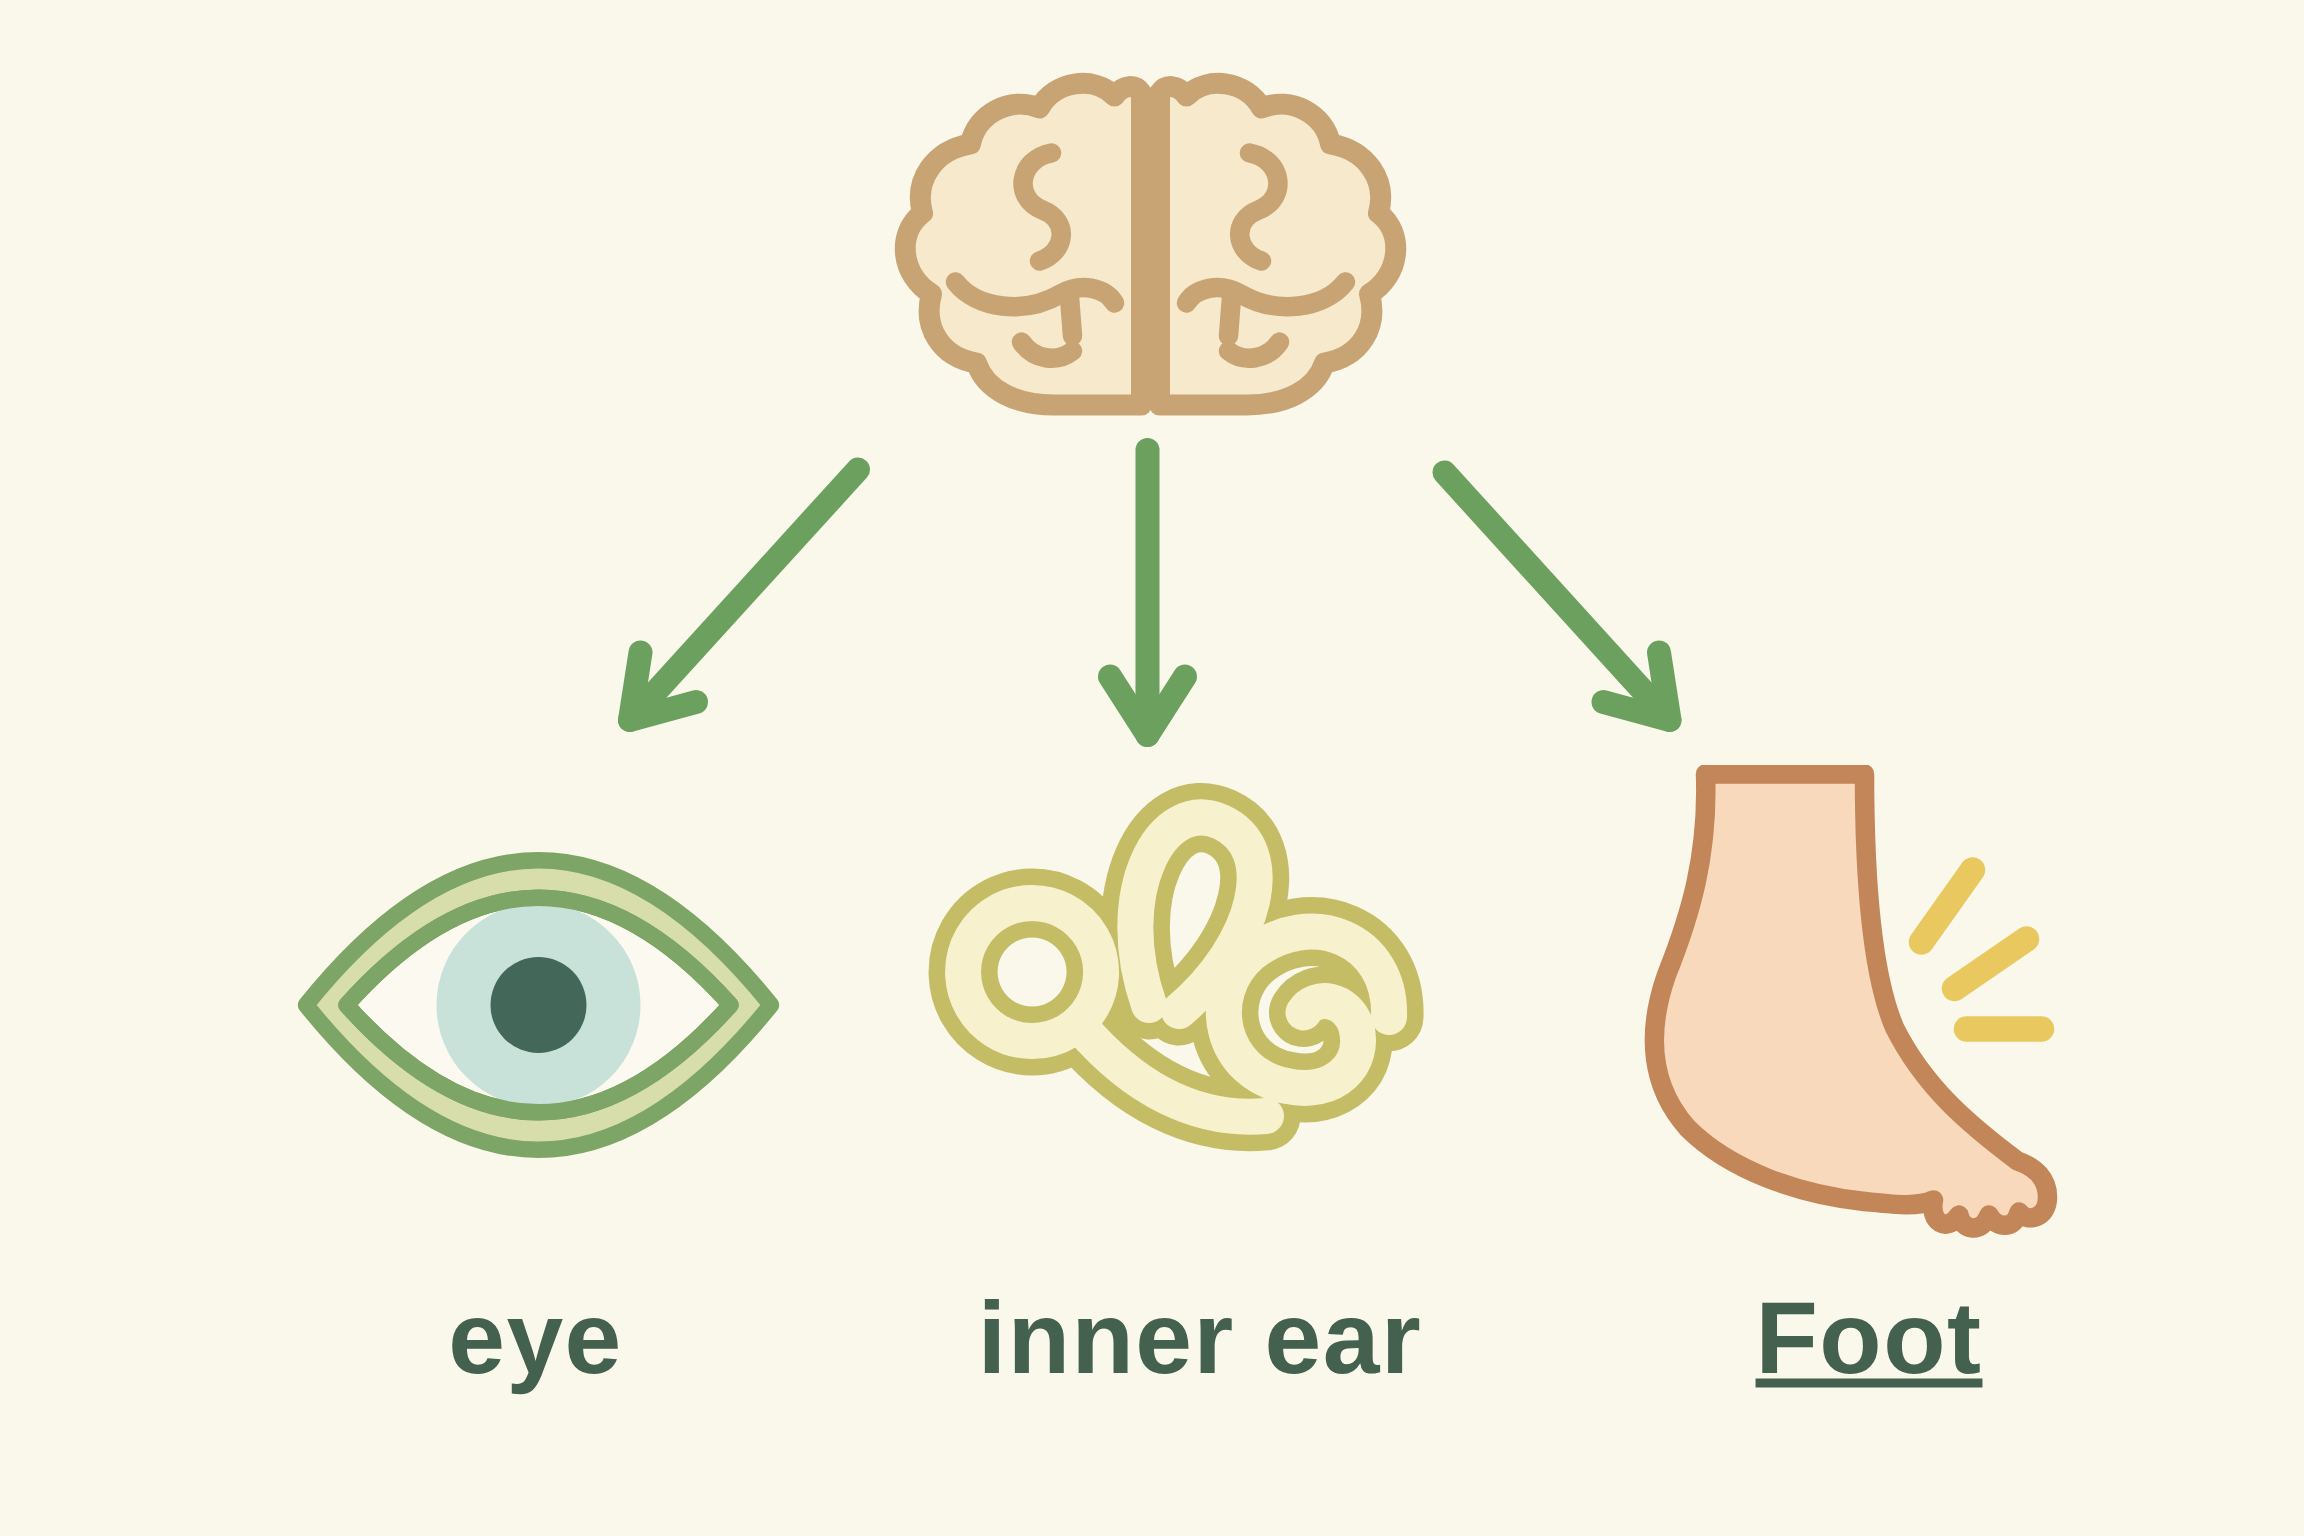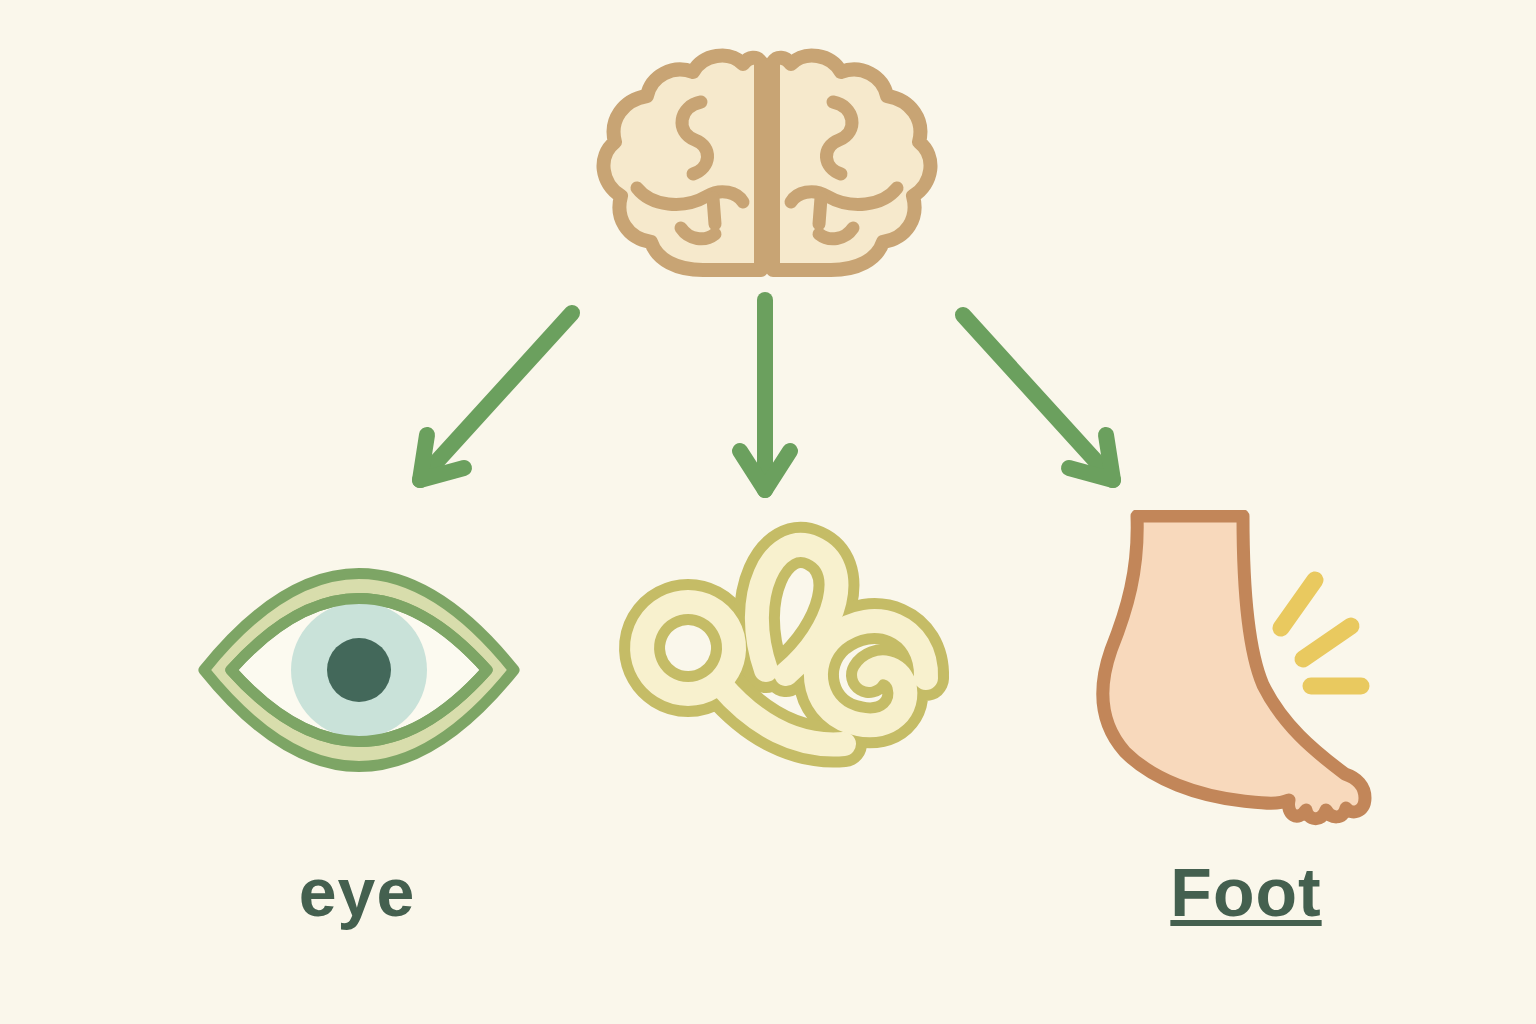--- a/index.html
+++ b/index.html
@@ -176,15 +176,16 @@
       C 155 140, 150 80, 150 6
       Z"></path>
     <g>
       <line class="dash" x1="222" y1="70" x2="188" y2="118"></line>
       <line class="dash" x1="258" y1="116" x2="210" y2="149"></line>
       <line class="dash" x1="218" y1="176" x2="268" y2="176"></line>
     </g>
   </svg>
 
   <div class="item-label" style="left:357px; top:853px;">eye</div>
+  <div class="item-label" style="left:800px; top:853px;">inner ear</div>
   <div class="item-label" style="left:1246px; top:853px;text-decoration:underline;">Foot</div>
 
 </div>
 
 </body></html>

